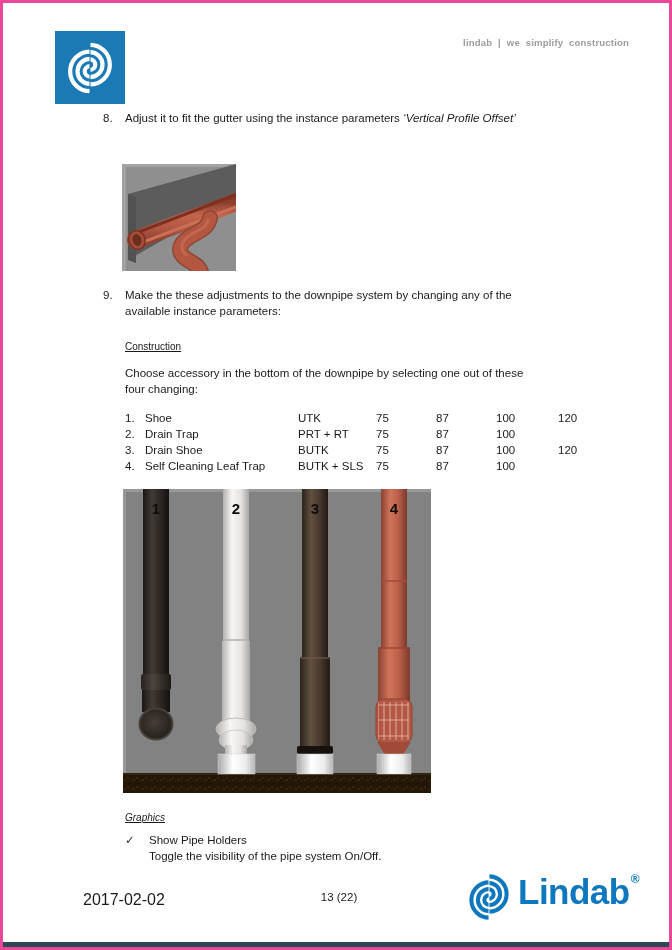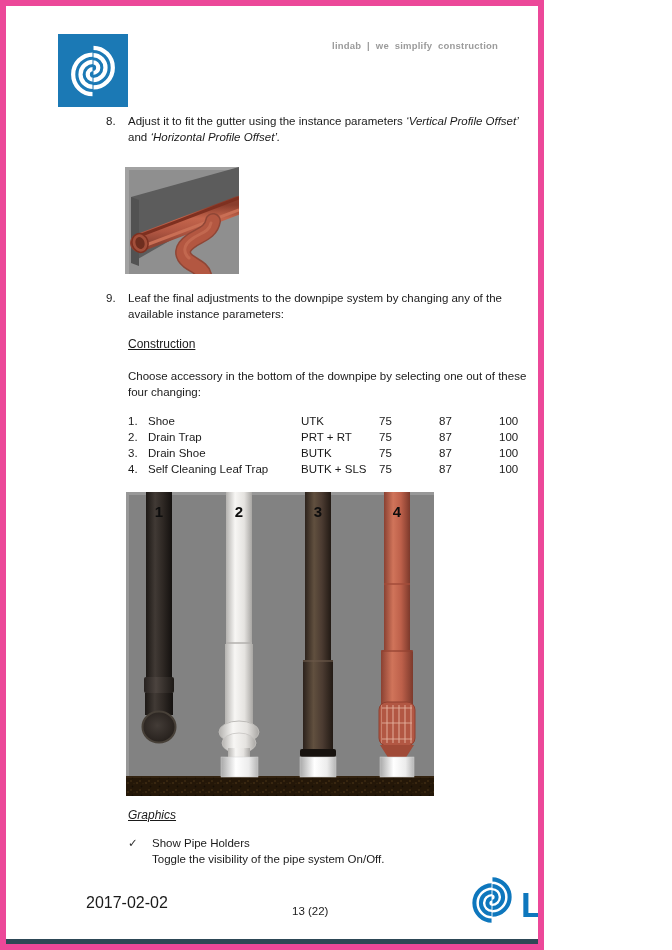--- a/index.html
+++ b/index.html
@@ -1,48 +1,48 @@
 <!DOCTYPE html>
 <html><head>
 <meta charset="utf-8">
 <style>
   * { margin:0; padding:0; box-sizing:border-box; }
   html,body { background:#ffffff; }
   .page {
-    position:relative; width:544px; height:950px; background:#ffffff;
+    position:relative; width:672px; height:950px; background:#ffffff;
     font-family:"Liberation Sans", sans-serif; color:#1a1a1a;
-    border:6px solid #ec4899; overflow:hidden;
+    border:3px solid #ec4899; overflow:hidden;
   }
   
   .logo-square { position:absolute; left:52px; top:28px; width:70px; height:73px; background:#1b79b5; display:flex; align-items:center; justify-content:center; }
   .tagline { position:absolute; right:40px; top:34px; font-size:9.5px; font-weight:bold; color:#9b9b9b; word-spacing:3px; letter-spacing:0.2px; }
   
   .step { position:absolute; display:flex; font-size:11.5px; line-height:16px; }
   .step .num { width:22px; flex:none; }
   .para-line { white-space:nowrap; }
   .it { font-style:italic; }
   .step8 { top:107px; left:100px; }
   .step9 { top:284px; left:100px; }
-  .heading-underline { position:absolute; left:122px; font-size:12px; text-decoration:underline; }
+  .heading-underline { position:absolute; left:122px; font-size:10px; text-decoration:underline;margin-top:7px; }
   .construction-h { top:331px; }
   .graphics-h { top:802px;font-style:italic; }
   .intro { position:absolute; left:122px; top:362px; font-size:11.5px; line-height:16px; }
   
   .opt-table { position:absolute; left:122px; top:407px; font-size:11.5px; line-height:16px; }
   .opt-row { display:grid; grid-template-columns:20px 153px 78px 60px 60px 62px 50px; }
   
   .fig-gutter { position:absolute; left:119px; top:161px; width:114px; height:107px; }
   .fig-pipes { position:absolute; left:120px; top:486px; width:308px; height:304px; }
   
   .check-item { position:absolute; left:122px; top:829px; font-size:11.5px; line-height:16px; display:flex; }
   .check-item .tick { width:24px; flex:none; color:#333; }
   
   .footer-date { position:absolute; left:80px; top:888px; font-size:16px; }
-  .footer-page { position:absolute; left:286px; top:888px; width:100px; text-align:left; font-size:11.5px;margin-top:11px; }
-  .footer-logo { position:absolute; left:462px; top:869px; display:flex; align-items:flex-end; }
+  .footer-page { position:absolute; left:286px; top:888px; width:100px; text-align:center; font-size:11.5px; }
+  .footer-logo { position:absolute; left:462px; top:869px; display:flex; align-items:flex-start; }
   .footer-logo .wordmark { font-size:35px; font-weight:bold; color:#0e77bd; letter-spacing:-0.5px; margin-left:5px; }
   .footer-logo .reg { font-size:12px; font-weight:bold; color:#0e77bd; vertical-align:14px; margin-left:1px; }
   .bottom-bar { position:absolute; left:0; bottom:0; width:100%; height:5px; background:#2d4756; }
 </style>
 </head>
 <body>
 
 <div class="page">
 
   <div class="logo-square">
@@ -68,21 +68,20 @@
         </g>
       </g>
     </svg>
   </div>
   <div class="tagline">lindab | we simplify construction</div>
 
   <div class="step step8">
     <span class="num">8.</span>
     <div>
       <div class="para-line"><span>Adjust it to fit the gutter using the instance parameters </span><span class="it">‘Vertical Profile Offset’</span></div>
-      <div class="para-line"><span>and </span><span class="it">‘Horizontal Profile Offset’.</span></div>
     </div>
   </div>
 
   <svg class="fig-gutter" viewBox="0 0 114 107">
     <defs>
       <linearGradient id="gutTube" x1="0" y1="0" x2="0" y2="1">
         <stop offset="0" stop-color="#8a3d2c"></stop>
           <stop offset="0.35" stop-color="#c4654c"></stop>
         <stop offset="0.7" stop-color="#b05642"></stop>
           <stop offset="1" stop-color="#8f4434"></stop>
@@ -99,21 +98,21 @@
     <ellipse cx="15" cy="76" rx="8" ry="9.5" fill="#a34f3a" stroke="#7e3020" stroke-width="1.5" transform="rotate(-18 15 76)"></ellipse>
     <ellipse cx="15" cy="76" rx="4.5" ry="6" fill="#6e2e1f" transform="rotate(-18 15 76)"></ellipse>
     <path d="M 88 54 C 86 66 74 68 66 74 C 56 81 56 88 63 94 C 71 100 77 101 79 108" stroke="#8f4636" stroke-width="16" stroke-linecap="round" fill="none"></path>
     <path d="M 88 54 C 86 66 74 68 66 74 C 56 81 56 88 63 94 C 71 100 77 101 79 108" stroke="#b35741" stroke-width="13" stroke-linecap="round" fill="none"></path>
     <path d="M 86 56 C 84 66 74 66 67 72 C 58 78 58 86 64 91" stroke="#c96f55" stroke-width="3" stroke-linecap="round" fill="none" opacity="0.7"></path>
   </svg>
 
   <div class="step step9">
     <span class="num">9.</span>
     <div>
-      <div class="para-line">Leaf the final adjustments to the downpipe system by changing any of the</div>
+      <div class="para-line">Make the these adjustments to the downpipe system by changing any of the</div>
       <div class="para-line">available instance parameters:</div>
     </div>
   </div>
 
   <div class="heading-underline construction-h">Construction</div>
   <div class="intro">
     <div class="para-line">Choose accessory in the bottom of the downpipe by selecting one out of these</div>
     <div class="para-line">four changing:</div>
   </div>
 

